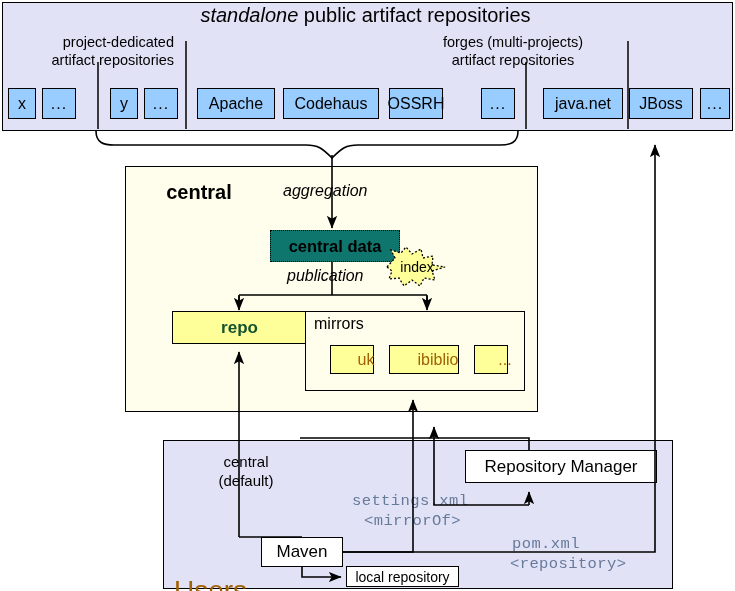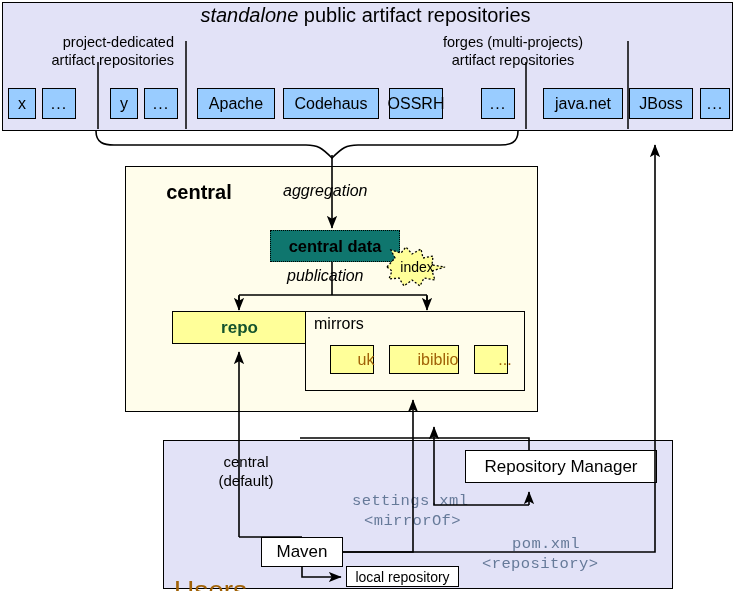--- a/index.html
+++ b/index.html
@@ -67,21 +67,21 @@
     display:flex;align-items:center;justify-content:center;color:#000;}
   #repo-manager{left:433px;top:450px;width:192px;height:33px;font-size:17px;margin-left:32px;}
   #maven-box{left:261px;top:537px;width:82px;height:30px;font-size:17px;}
   #local-repo{left:346px;top:566px;width:113px;height:21px;font-size:14px;}
 
   .mono{font-family:"Liberation Mono","DejaVu Sans Mono",monospace;
     color:#667a99;font-size:15.5px;letter-spacing:0.4px;}
   #lbl-settings{left:352px;top:492px;}
   #lbl-mirrorof{left:364px;top:512px;}
   #lbl-pom{left:512px;top:535px;}
-  #lbl-repository{left:482px;top:555px;}
+  #lbl-repository{left:510px;top:555px;}
 </style>
 </head>
 <body>
 
 <div id="stage">
 
   <div class="abs" id="top-panel"></div>
 
   <div class="abs" id="top-title">
     <span class="it">standalone</span><span> public artifact repositories</span>

